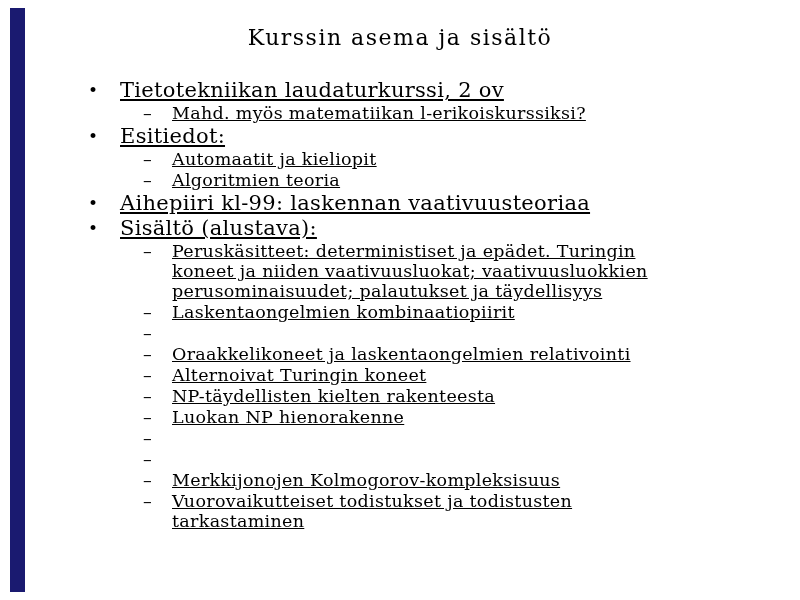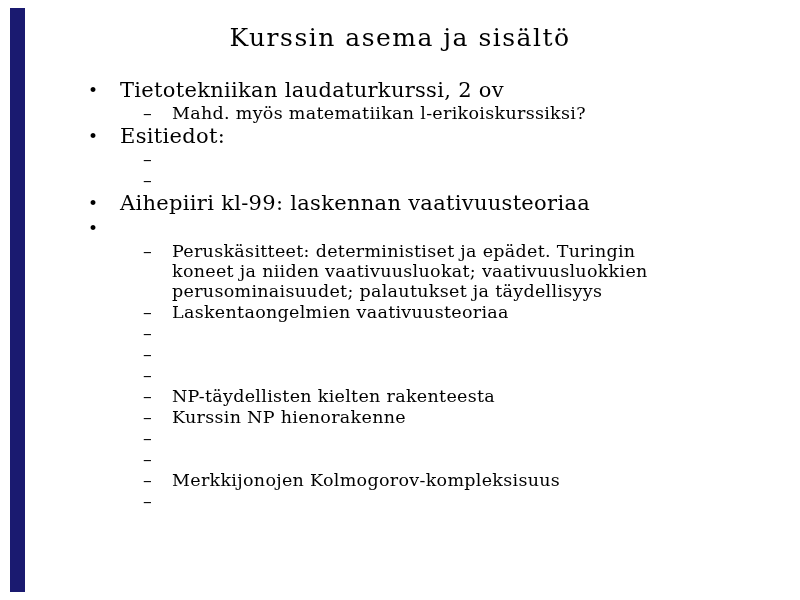--- a/index.html
+++ b/index.html
@@ -23,21 +23,21 @@
     width: 15px;
     height: 584px;
     background: #1a1a70;
   }
   .slide-title {
     position: absolute;
     top: 22px;
     left: 40px;
     width: 720px;
     text-align: center;
-    font-size: 25px;
+    font-size: 22px;
     line-height: 32px;
     font-weight: normal;
     letter-spacing: 1.5px;
     margin: 0;
   }
   .content {
     position: absolute;
     top: 77px;
     left: 0;
     width: 660px;
@@ -61,20 +61,21 @@
   .row.l2 {
     padding-left: 143px;
     font-size: 17.5px;
     line-height: 20px;
   }
   .row.l2 .marker {
     flex: 0 0 29px;
   }
   .row .text {
     flex: 1 1 auto;
+    text-decoration: underline;
   }
 </style>
 </head>
 <body>
 
 <div class="slide">
 
   <div class="accent-bar"></div>
 
   <h1 class="slide-title">Kurssin asema ja sisältö</h1>
@@ -91,78 +92,84 @@
       <span class="text">Mahd. myös matematiikan l-erikoiskurssiksi?</span>
     </div>
 
     <div class="row l1">
       <span class="marker">•</span>
       <span class="text">Esitiedot:</span>
     </div>
 
     <div class="row l2">
       <span class="marker">–</span>
+      <span class="text">Automaatit ja kieliopit</span>
     </div>
 
     <div class="row l2">
       <span class="marker">–</span>
+      <span class="text">Algoritmien teoria</span>
     </div>
 
     <div class="row l1">
       <span class="marker">•</span>
       <span class="text">Aihepiiri kl-99: laskennan vaativuusteoriaa</span>
     </div>
 
     <div class="row l1">
       <span class="marker">•</span>
+      <span class="text">Sisältö (alustava):</span>
     </div>
 
     <div class="row l2">
       <span class="marker">–</span>
       <span class="text">Peruskäsitteet: deterministiset ja epädet. Turingin koneet ja niiden vaativuusluokat; vaativuusluokkien perusominaisuudet; palautukset ja täydellisyys</span>
     </div>
 
     <div class="row l2">
       <span class="marker">–</span>
-      <span class="text">Laskentaongelmien vaativuusteoriaa</span>
+      <span class="text">Laskentaongelmien kombinaatiopiirit</span>
     </div>
 
     <div class="row l2">
       <span class="marker">–</span>
     </div>
 
     <div class="row l2">
       <span class="marker">–</span>
+      <span class="text">Oraakkelikoneet ja laskentaongelmien relativointi</span>
     </div>
 
     <div class="row l2">
       <span class="marker">–</span>
+      <span class="text">Alternoivat Turingin koneet</span>
     </div>
 
     <div class="row l2">
       <span class="marker">–</span>
       <span class="text">NP-täydellisten kielten rakenteesta</span>
     </div>
 
     <div class="row l2">
       <span class="marker">–</span>
-      <span class="text">Kurssin NP hienorakenne</span>
+      <span class="text">Luokan NP hienorakenne</span>
     </div>
 
     <div class="row l2">
       <span class="marker">–</span>
     </div>
 
     <div class="row l2">
       <span class="marker">–</span>
     </div>
 
     <div class="row l2">
       <span class="marker">–</span>
       <span class="text">Merkkijonojen Kolmogorov-kompleksisuus</span>
     </div>
 
     <div class="row l2">
       <span class="marker">–</span>
+      <span class="text">Vuorovaikutteiset todistukset ja todistusten tarkastaminen</span>
     </div>
 
   </div>
 </div>
 
 </body></html>

